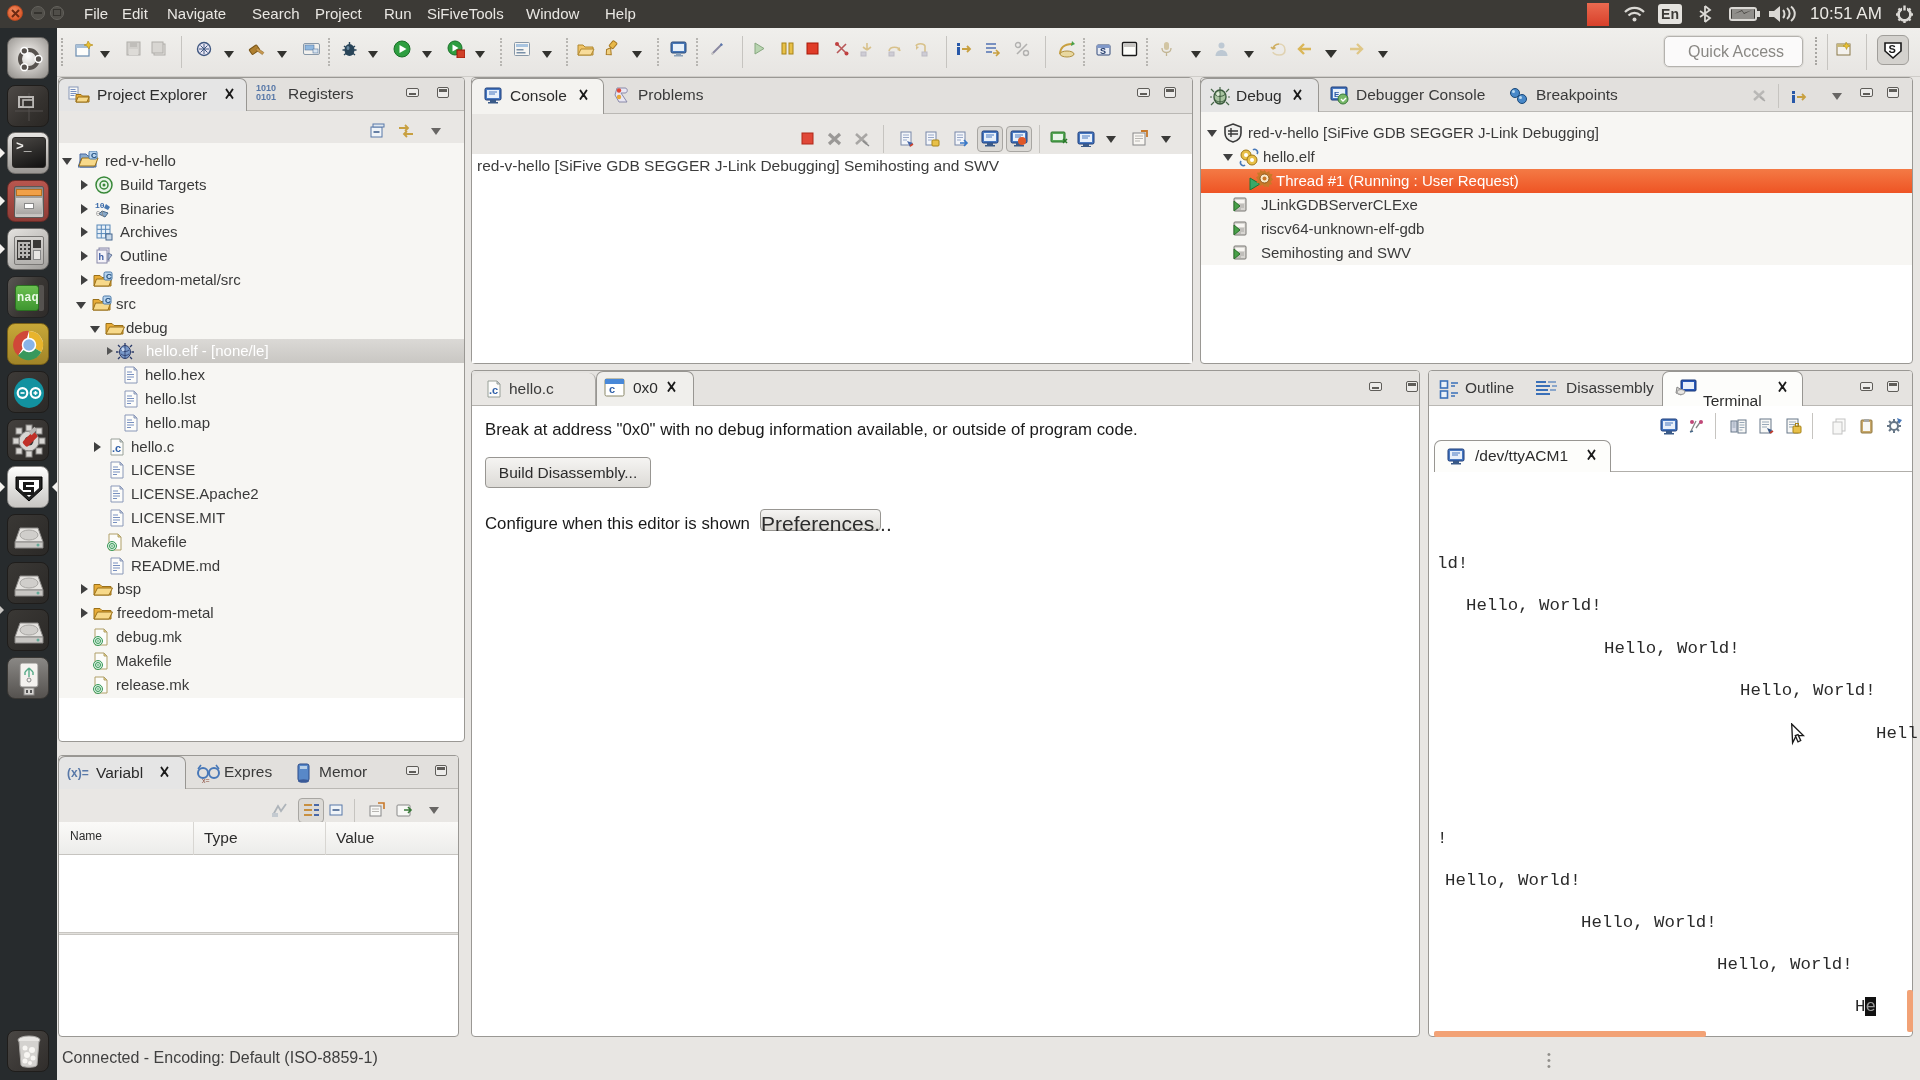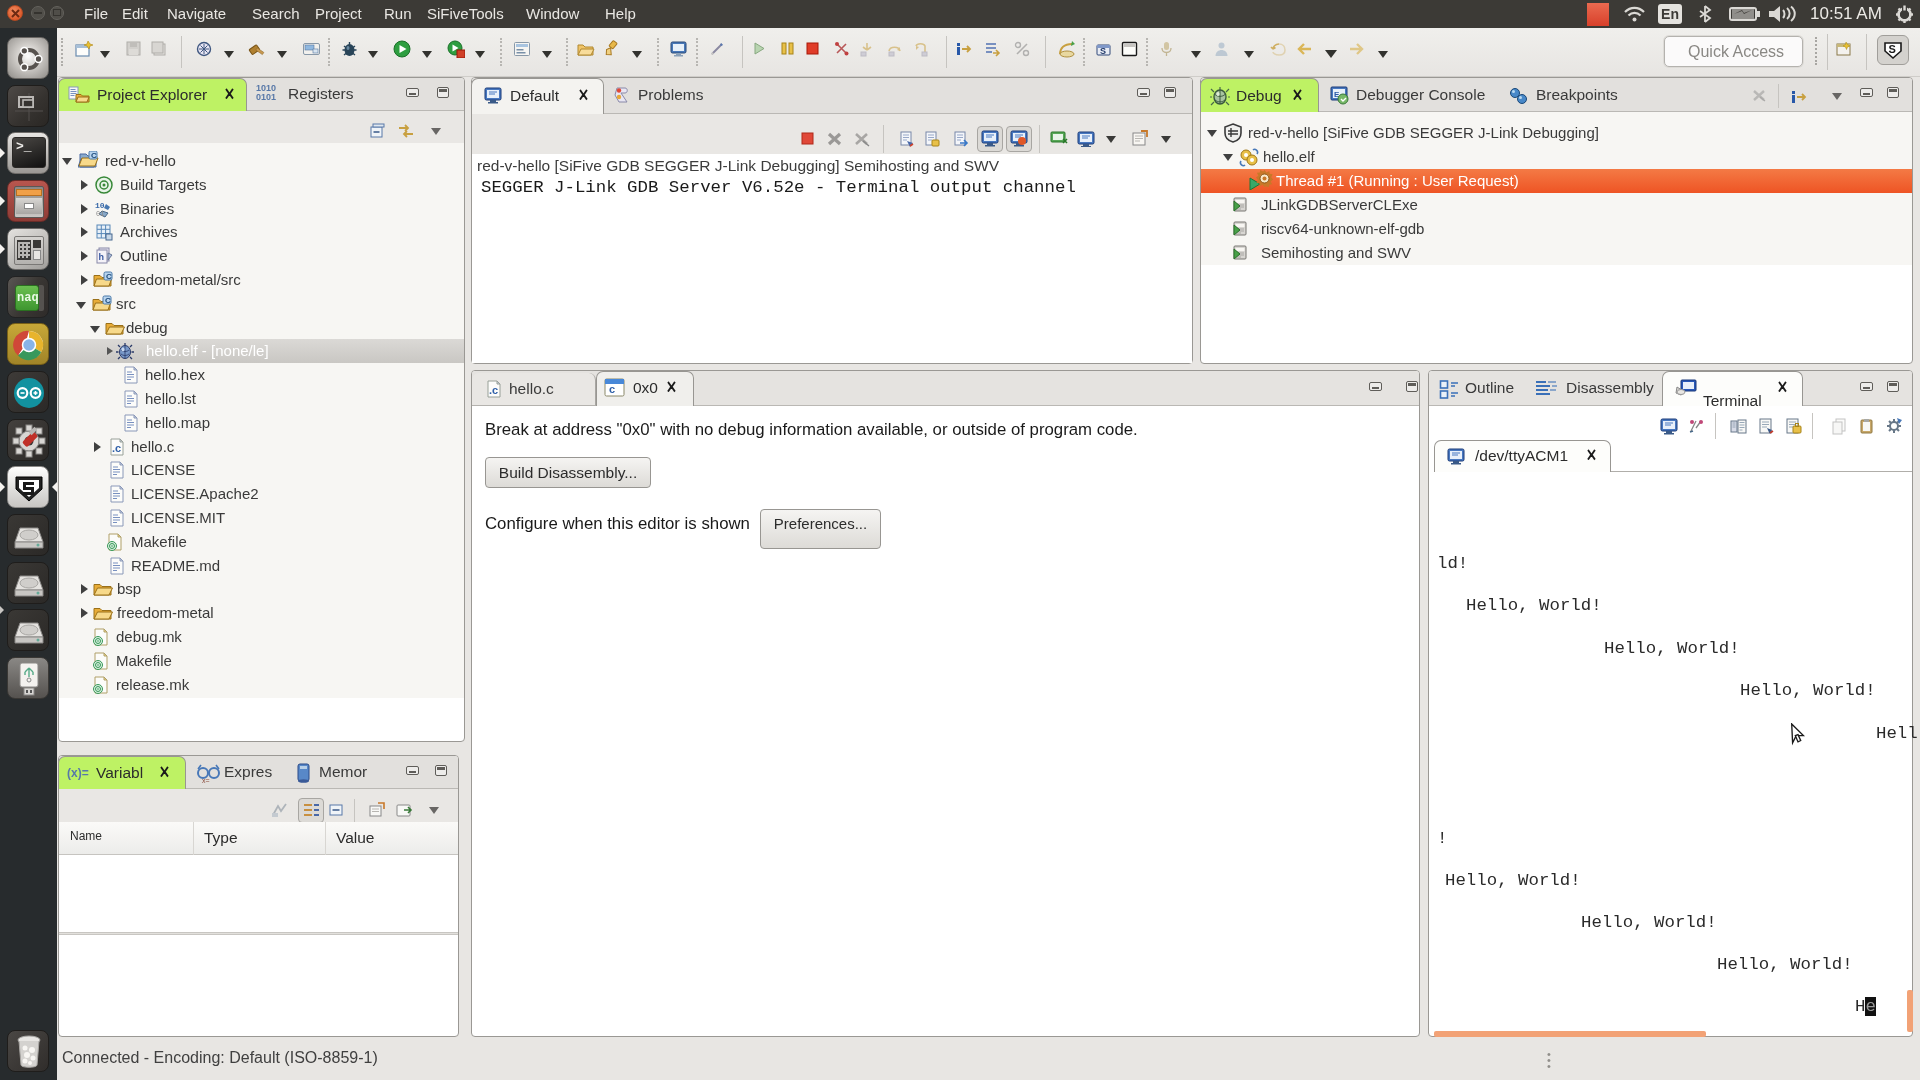--- a/index.html
+++ b/index.html
@@ -2,21 +2,21 @@
 <html><head>
 <meta charset="utf-8">
 <style>
 *{margin:0;padding:0;box-sizing:border-box}
 html,body{width:1920px;height:1080px;overflow:hidden}
 body{font-family:"Liberation Sans",sans-serif;position:relative;background:#e8e6e3}
 .a{position:absolute}
 .mono{font-family:"Liberation Mono",monospace}
 .panel{position:absolute;background:#fff;border:1px solid #9a9894;border-radius:4px}
 .phead{position:absolute;left:0;top:0;right:0;height:33px;background:#e2e0dd;border-radius:3px 3px 0 0;border-bottom:1px solid #bab8b4}
-.tab{position:absolute;top:0;height:33px;background:#bef264;border:1px solid #989692;border-bottom:none;border-radius:7px 7px 0 0}
+.tab{position:absolute;top:0;height:33px;background:#e5e5e5;border:1px solid #989692;border-bottom:none;border-radius:7px 7px 0 0}
 .tabtxt{font-size:15.5px;color:#2c2c2c;white-space:nowrap}
 .itab{font-size:15.5px;color:#3a3a3a;white-space:nowrap}
 .row{position:absolute;height:24px;line-height:24px;font-size:15px;color:#3a3a3a;white-space:nowrap}
 .dd{position:absolute;width:0;height:0;border-top:7.5px solid #32322e;border-left:5.5px solid transparent;border-right:5.5px solid transparent}
 .ddl{position:absolute;width:0;height:0;border-top:7px solid #444;border-left:5px solid transparent;border-right:5px solid transparent}
 .minb{position:absolute;width:13px;height:9px;border:1px solid #5f5d59;border-radius:2px;background:#edecea}
 .minb:before{content:"";position:absolute;left:2px;right:2px;bottom:1px;height:2px;background:#5f5d59}
 .maxb{position:absolute;width:12px;height:11px;border:1px solid #5f5d59;border-radius:2px;background:#edecea}
 .maxb:before{content:"";position:absolute;left:1px;right:1px;top:1px;height:3px;background:#5f5d59}
 .xx{display:inline-block;font-size:17px;color:#1a1a1a;font-weight:bold;transform:scale(1.15,1.0);line-height:1}
@@ -695,21 +695,21 @@
         <span class="a" style="left:57px">release.mk</span>
       </div>
   </div>
 </div>
 <div class="panel" id="p-console" style="left:471px;top:77px;width:722px;height:287px">
   <div class="phead" style="height:36px"></div>
   <div class="tab" style="left:-1px;width:133px;height:36px;background:#f4f3f0">
     <svg class="a" style="left:12px;top:8px" width="19" height="19">
         <use href="#s-mon"></use>
       </svg>
-    <span class="a tabtxt" style="left:38px;top:8px">Default</span>
+    <span class="a tabtxt" style="left:38px;top:8px">Console</span>
     <span class="a xx" style="left:107px;top:8px">☓</span>
   </div>
   <svg class="a" style="left:141px;top:8px" width="19" height="19">
       <path d="M4 2h8c3 0 3 5 0 5H8l6 9H6L2 9z" fill="#e8e6f2" stroke="#8888a8"></path>
       <circle cx="6" cy="4.5" r="2.2" fill="#e04838"></circle>
       <circle cx="6" cy="11" r="2.2" fill="#e8a838"></circle>
     </svg>
   <span class="a itab" style="left:166px;top:8px">Problems</span>
   <div class="minb" style="left:665px;top:10px"></div>
   <div class="maxb" style="left:692px;top:9px"></div>
@@ -762,21 +762,20 @@
     </svg>
   <div class="ddl" style="left:634px;top:58px;border-top-color:#3a3a38"></div>
   <svg class="a" style="left:660px;top:52px" width="17" height="17">
       <rect x="1" y="3" width="12" height="12" fill="#f8f6f2" stroke="#888"></rect>
       <path d="M3 6h8M3 8.5h8M3 11h5" stroke="#b8b6b2"></path>
       <path d="M9 1h6v6" fill="none" stroke="#c87828" stroke-width="1.8"></path>
     </svg>
   <div class="ddl" style="left:689px;top:58px;border-top-color:#3a3a38"></div>
   <div class="a" style="left:5px;top:79px;font-size:15.5px;color:#3c3c3c;white-space:nowrap">red-v-hello [SiFive GDB SEGGER J-Link Debugging] Semihosting and SWV</div>
   <div class="a" style="left:0;top:98px;width:720px;height:187px;background:#fff"></div>
-  <div class="a mono" style="left:9px;top:100px;font-size:17.4px;color:#1a1a1a;white-space:pre">SEGGER J-Link GDB Server V6.52e - Terminal output channel</div>
 </div>
 
 <div class="panel" id="p-debug" style="left:1200px;top:77px;width:713px;height:287px">
   <div class="phead" style="height:34px"></div>
   <div class="tab" style="left:-1px;width:119px;height:34px">
     <svg class="a" style="left:9px;top:8px" width="20" height="19">
         <g stroke="#48684a" stroke-width="1.2">
           <path d="M10 3V0M4 5L1 2M16 5l3-3M2 10H0M20 10h-2M4 15l-3 3M16 15l3 3"></path>
         </g>
         <ellipse cx="10" cy="10" rx="6" ry="7" fill="#a8c4a0" stroke="#3a5a3c" stroke-width="1.4"></ellipse>
@@ -883,21 +882,21 @@
         <text x="5" y="15" font-size="11" font-weight="bold" fill="#3060a8" font-family="Liberation Sans">c</text>
       </svg>
     <span class="a tabtxt" style="left:36px;top:7px">0x0</span>
     <span class="a xx" style="left:70px;top:7px">☓</span>
   </div>
   <div class="minb" style="left:897px;top:11px"></div>
   <div class="maxb" style="left:934px;top:10px"></div>
   <div class="a" style="left:13px;top:49px;font-size:16.8px;color:#1a1a1a">Break at address "0x0" with no debug information available, or outside of program code.</div>
   <div class="a" style="left:13px;top:86px;width:166px;height:31px;background:linear-gradient(#f5f4f2,#dddbd7);border:1px solid #989692;border-radius:4px;font-size:15.5px;color:#2c2c2c;text-align:center;line-height:29px">Build Disassembly...</div>
   <div class="a" style="left:13px;top:143px;font-size:16.8px;color:#1a1a1a">Configure when this editor is shown</div>
-  <div class="a" style="left:288px;top:138px;width:121px;height:40px;background:linear-gradient(#f5f4f2,#dddbd7);border:1px solid #989692;border-radius:4px;font-size:15px;color:#2c2c2c;text-align:center;line-height:27px">Preferences...</div>
+  <div class="a" style="left:288px;top:138px;width:121px;height:22px;background:linear-gradient(#f5f4f2,#dddbd7);border:1px solid #989692;border-radius:4px;font-size:21px;color:#2c2c2c;text-align:center;line-height:27px">Preferences...</div>
 </div>
 
 <div class="panel" id="p-term" style="left:1428px;top:370px;width:485px;height:667px">
   <div class="phead" style="height:35px;background:#e5e3e0"></div>
   <svg class="a" style="left:10px;top:8px" width="21" height="20">
       <g fill="#e8f0f8" stroke="#3a70b8" stroke-width="1.6">
         <rect x="1.5" y="2" width="7" height="7"></rect>
         <rect x="1.5" y="12" width="7" height="7"></rect>
       </g>
       <g stroke="#3a70b8" stroke-width="1.6">

